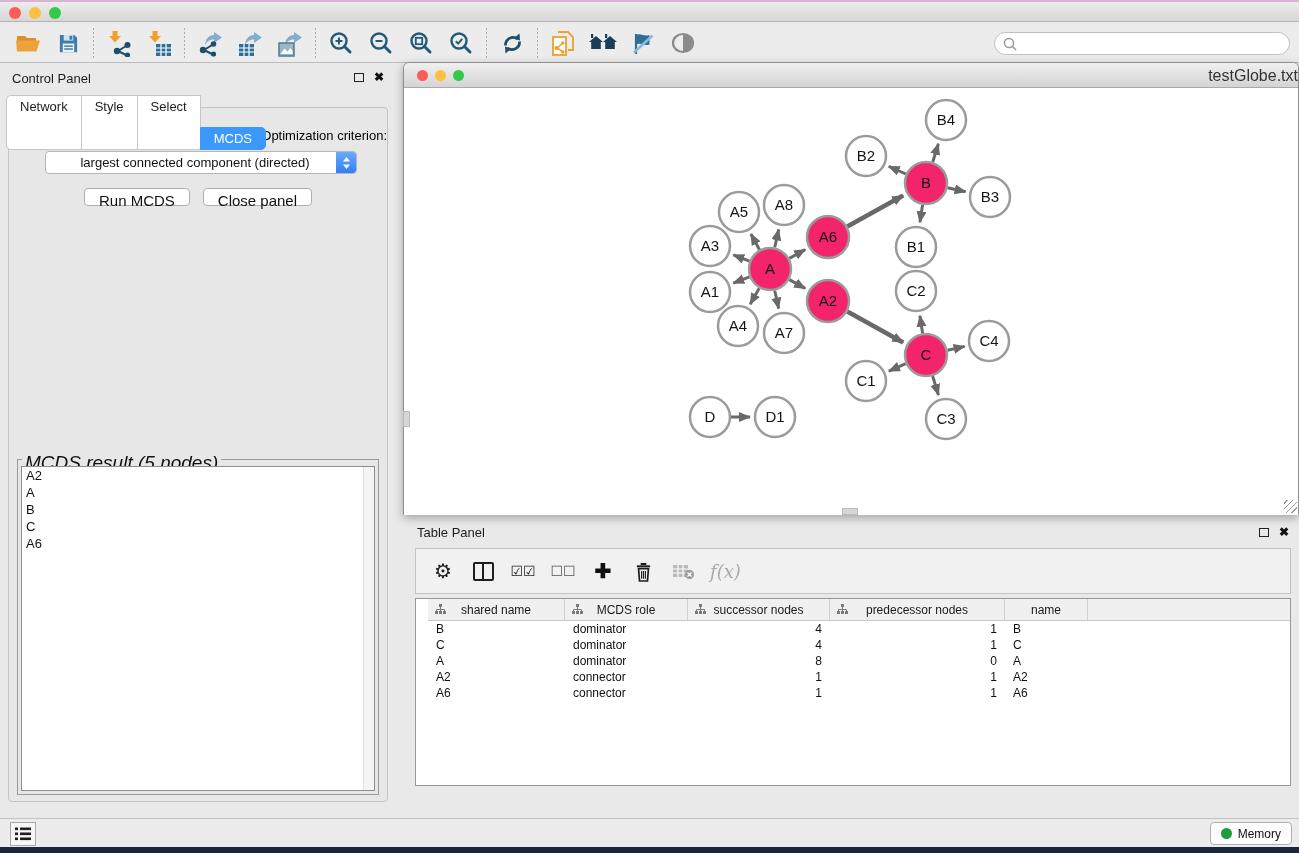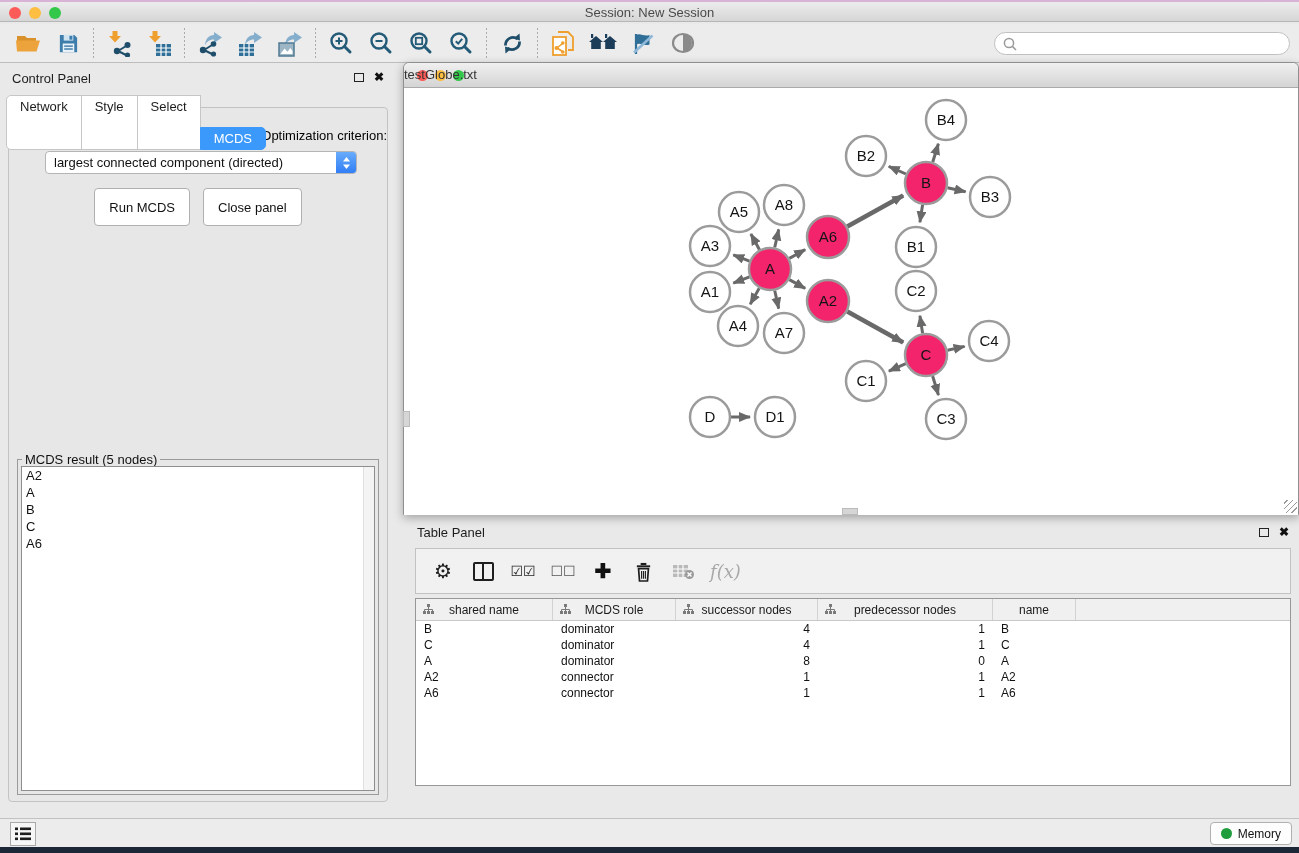--- a/index.html
+++ b/index.html
@@ -40,44 +40,44 @@
   .seg .tab:first-child { border-radius:5px 0 0 5px; margin-left:0; }
   .seg .tab:last-child { border-radius:0 5px 5px 0;margin-top:32px; }
   .seg .tab.active { background:#3b99fc; border-color:#3b99fc; color:#fff; z-index:2; }
   .cp-tabs { position:absolute; left:0; right:0; top:27px; z-index:3; }
   .cp-body { position:absolute; left:2px; right:2px; top:39px; bottom:10px;
     background:#e7e7e7; border:1px solid #c3c3c3; border-radius:4px; }
   .opt-label { position:absolute; left:0; right:0; top:20px; text-align:right;
     font-size:13px; color:#000000; }
   .select { position:absolute; left:36px; top:43px; width:312px; height:23px; background:#fff;
     border:1px solid #b5b5b5; border-radius:4px; display:flex; align-items:center; overflow:hidden; }
-  .select .val { flex:1; font-size:13px; color:#111; padding-left:8px; white-space:nowrap; }
+  .select .val { flex:1; font-size:13px; color:#111; padding-left:8px; white-space:nowrap;text-align:center; }
   .select .stepper { width:20px; height:23px; background:linear-gradient(#6aaefb,#2f7cf6);
     display:flex; align-items:center; justify-content:center; border-radius:0 3px 3px 0; }
   .btn-row { position:absolute; left:0; right:0; top:80px; display:flex; justify-content:center; gap:13px; }
-  .pbtn { background:#fff; border:1px solid #b0b0b0; border-radius:4px; font-size:13px;
-    color:#111; padding:3px 14px; height:38px; font-family:inherit; }
+  .pbtn { background:#fff; border:1px solid #b0b0b0; border-radius:4px; font-size:15px;
+    color:#111; padding:3px 14px; height:18px; font-family:inherit; }
   .fieldset { position:absolute; left:8px; right:8px; top:351px; bottom:6px;
     border:1px solid #9a9a9a; }
   .fieldset .legend { position:absolute; left:4px; top:-8px; background:#e7e7e7;
-    font-size:13px; color:#111; padding:0 3px; }
+    font-size:19px; color:#111; padding:0 3px;font-style:italic; }
   .mlist { position:absolute; left:3px; right:3px; top:6px; bottom:3px; background:#fff;
     border:1px solid #8e8e8e; overflow:hidden; }
   .mlist .scroll { position:absolute; right:0; top:0; bottom:0; width:11px;
     background:#f4f4f4; border-left:1px solid #e0e0e0; }
   .mlist .item { font-size:13px; color:#111; padding:1px 0 1px 4px; line-height:15px; }
 
   
   .netwin { position:absolute; left:403px; top:62px; width:896px; height:453px;
     border:1px solid #8f8f8f; border-radius:6px 6px 0 0;
     box-shadow:0 3px 10px rgba(0,0,0,.3); background:#fff; }
   .netwin .wtitle { height:25px; background:linear-gradient(#f0f0f0,#d4d4d4);
     border-bottom:1px solid #aaa; border-radius:6px 6px 0 0; position:relative; }
-  .netwin .wtitle .t { position:absolute; left:0; right:0; top:4px; text-align:left;
-    font-size:13px; color:#333; }
+  .netwin .wtitle .t { position:absolute; left:0; right:0; top:4px; text-align:right;
+    font-size:16px; color:#333; }
   .netwin .lights { left:13px; top:7px; gap:7px; }
   .netwin .light { width:11px; height:11px; }
   .canvas { position:absolute; left:0; top:25px; width:894px; height:427px; background:#fff;
     overflow:hidden; }
   .vthumb { position:absolute; left:-1px; top:348px; width:7px; height:16px;
     background:#d6d6d6; border:1px solid #bbb; }
   .hthumb { position:absolute; left:438px; bottom:-1px; width:16px; height:7px;
     background:#d6d6d6; border:1px solid #bbb; }
   .grip { position:absolute; right:1px; bottom:1px; width:13px; height:13px;
     background:repeating-linear-gradient(135deg, transparent 0 2px, #9a9a9a 2px 3px, transparent 3px 4px); }
@@ -91,21 +91,21 @@
     gap:14px; padding-left:14px; }
   .tbtn { display:flex; align-items:center; justify-content:center; min-width:26px; height:30px; }
   .gear-glyph { font-size:20px; color:#1e1e1e; }
   .cols-ico { width:21px; height:19px; border:2.5px solid #1e1e1e; border-radius:2px; position:relative; }
   .cols-ico:before { content:""; position:absolute; left:7px; top:0; bottom:0; width:2.5px; background:#1e1e1e; }
   .chk-glyph { font-size:14px; color:#1e1e1e; letter-spacing:0px; }
   .unchk-glyph { font-size:14px; color:#555; }
   .plus-glyph { font-size:20px; color:#111; font-weight:bold; }
   .fx-glyph { font-family:"DejaVu Serif", serif; font-style:italic; font-size:18px; color:#a8a8a8; }
   .ttable { position:absolute; left:12px; right:8px; top:78px; bottom:31px; background:#fff;
-    border:1px solid #979797; overflow:hidden; }
+    border:1px solid #979797; overflow:hidden;padding-left:12px; }
   .thead { display:flex; height:22px; background:#f0f0f0; border-bottom:1px solid #c9c9c9; }
   .th { position:relative; border-right:1px solid #d2d2d2; display:flex; align-items:center;
     justify-content:center; font-size:12px; color:#1a1a1a; }
   .th .th-icon { position:absolute; left:7px; top:5px; }
   .tr { display:flex; height:16px; align-items:center; }
   .td { font-size:12px; color:#111; padding:0 8px; white-space:nowrap; overflow:hidden; }
   .ttabs { position:absolute; left:0; right:0; bottom:4px; text-align:center; }
 
   
   .statusbar { position:absolute; left:0; top:818px; width:1299px; height:29px;
@@ -120,21 +120,20 @@
 </style>
 </head>
 <body>
 
 <div class="titlebar">
   <div class="lights">
     <span class="light r"></span>
     <span class="light y"></span>
     <span class="light g"></span>
   </div>
-  <div class="title">Session: New Session</div>
 </div>
 
 <div class="toolbar">
   <span style="width:8px"></span>
   <span class="tbi">
     <svg width="26" height="24" viewBox="0 0 26 24">
         <path d="M2 5h8l2 2h9v4H2z" fill="#d9912b"></path>
         <path d="M1 9.5h24l-3.5 11H2z" fill="#eda33c"></path>
       </svg>
   </span>

